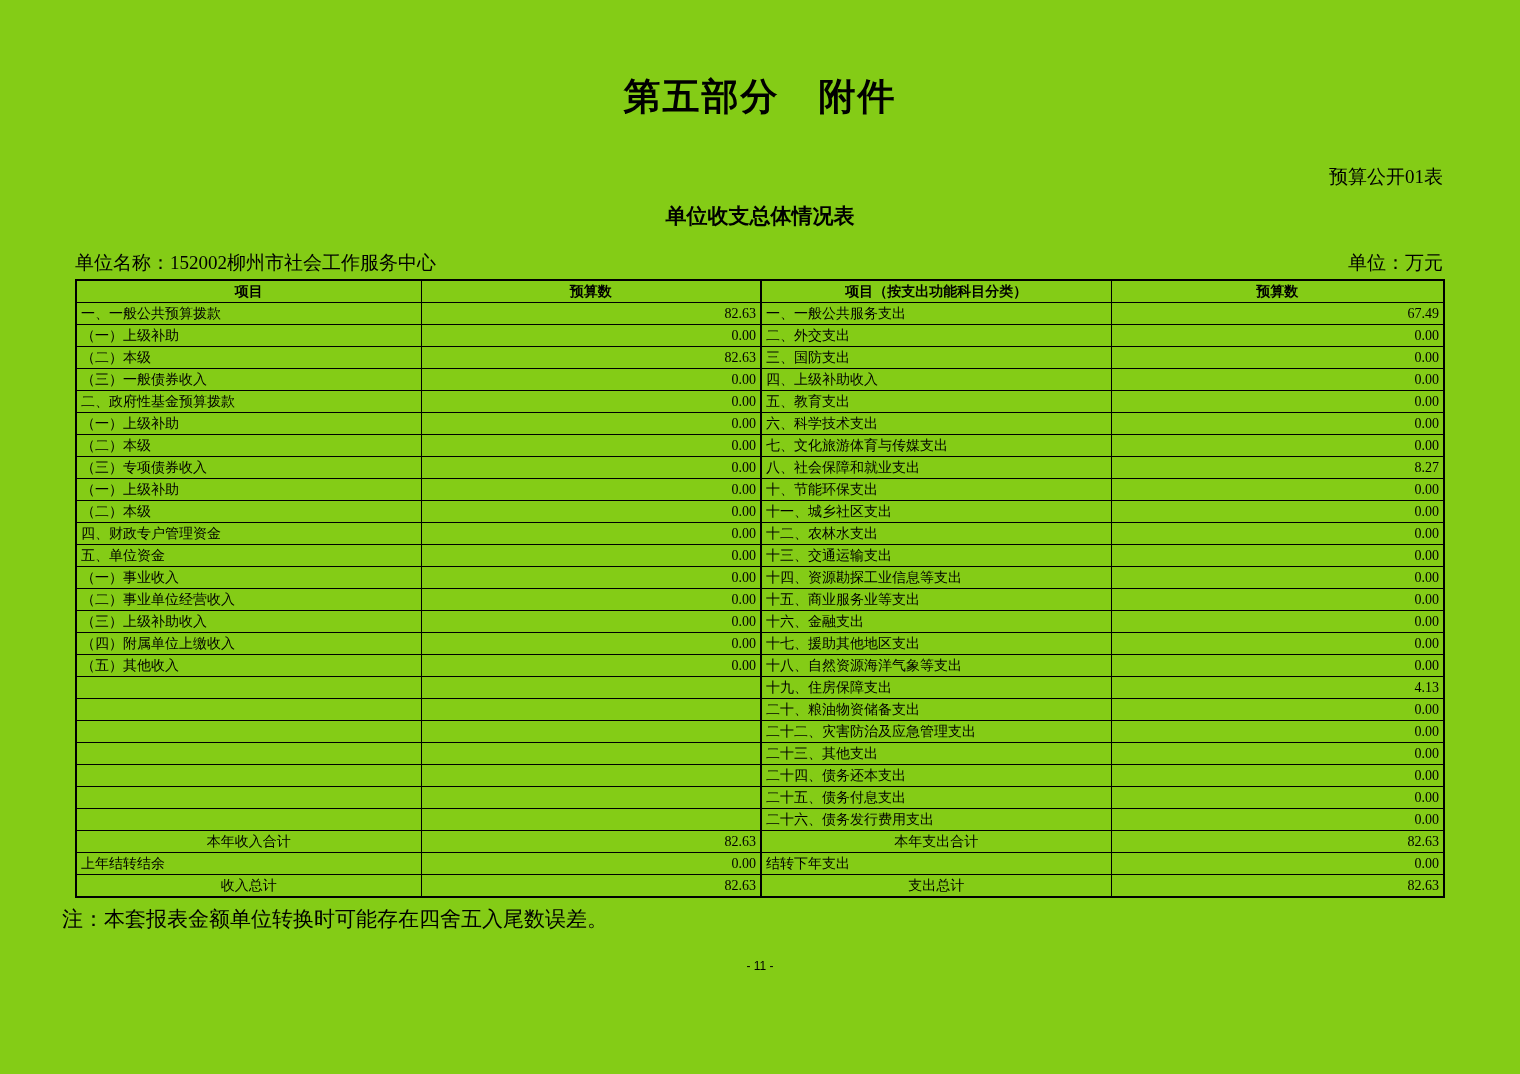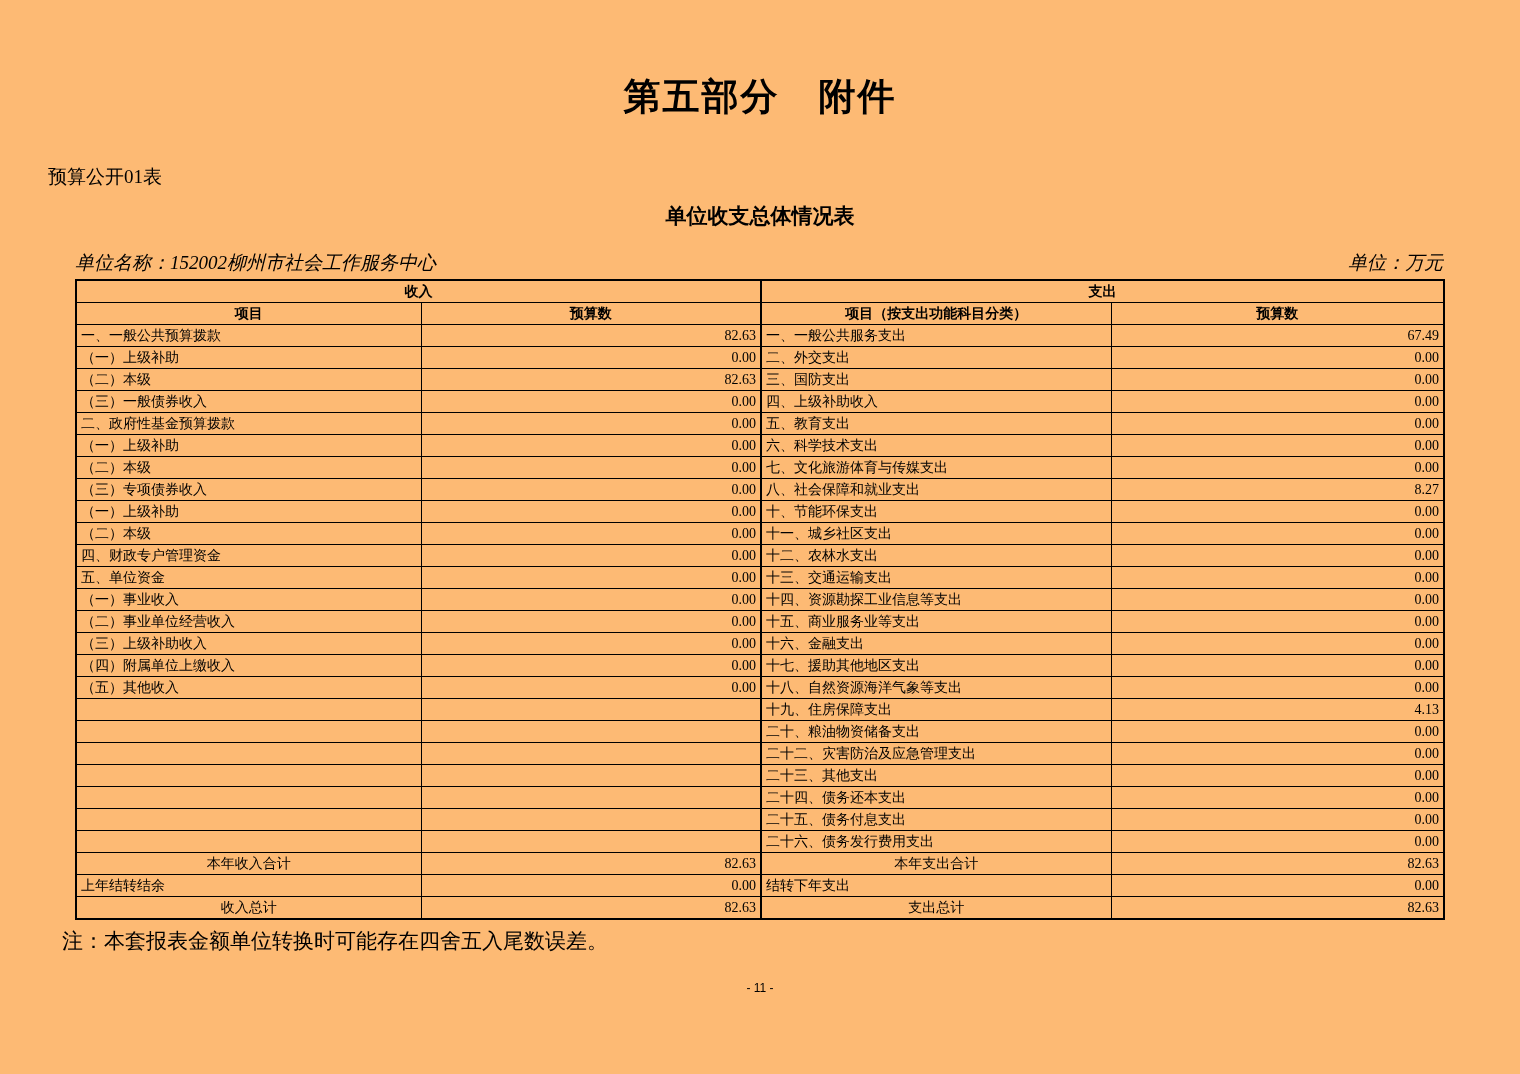--- a/index.html
+++ b/index.html
@@ -6,52 +6,52 @@
     margin: 0;
     padding: 0;
     background: #ffffff;
     color: #000000;
     font-family: "Liberation Serif", "DejaVu Serif", serif;
   }
   .page {
     position: relative;
     width: 1520px;
     height: 1074px;
-    background: #fdba74;
+    background: #84cc16;
     overflow: hidden;
   }
   .doc-title {
     margin: 0;
     padding-top: 72px;
     text-align: center;
     font-family: "Liberation Sans", "DejaVu Sans", sans-serif;
     font-weight: bold;
     font-size: 37px;
     letter-spacing: 2px;
     white-space: pre;
   }
   .table-code {
     margin-top: 42px;
     margin-right: 77px;
+    text-align: right;
     font-size: 19px;
     padding-left: 48px;
   }
   .table-title {
     margin-top: 12px;
     text-align: center;
     font-family: "Liberation Sans", "DejaVu Sans", sans-serif;
     font-weight: bold;
     font-size: 21px;
   }
   .unit-row {
     margin: 20px 77px 0 75px;
     display: flex;
     justify-content: space-between;
     font-size: 19px;
-    font-style: italic;
   }
   table.budget {
     border-collapse: collapse;
     table-layout: fixed;
     width: 1368px;
     margin: 3px 0 0 75px;
     border: 2px solid #000;
   }
   table.budget th, table.budget td {
     border: 1px solid #000;
@@ -107,24 +107,20 @@
 
   <table class="budget">
     <colgroup>
       <col style="width:345px">
       <col style="width:340px">
       <col style="width:350px">
       <col style="width:333px">
     </colgroup>
     <thead>
       <tr>
-        <th colspan="2">收入</th>
-        <th colspan="2" class="mid">支出</th>
-      </tr>
-      <tr>
         <th>项目</th>
         <th>预算数</th>
         <th class="mid">项目（按支出功能科目分类）</th>
         <th>预算数</th>
       </tr>
     </thead>
     <tbody>
         <tr>
           <td class="item-main">一、一般公共预算拨款</td>
           <td class="val">82.63</td>

